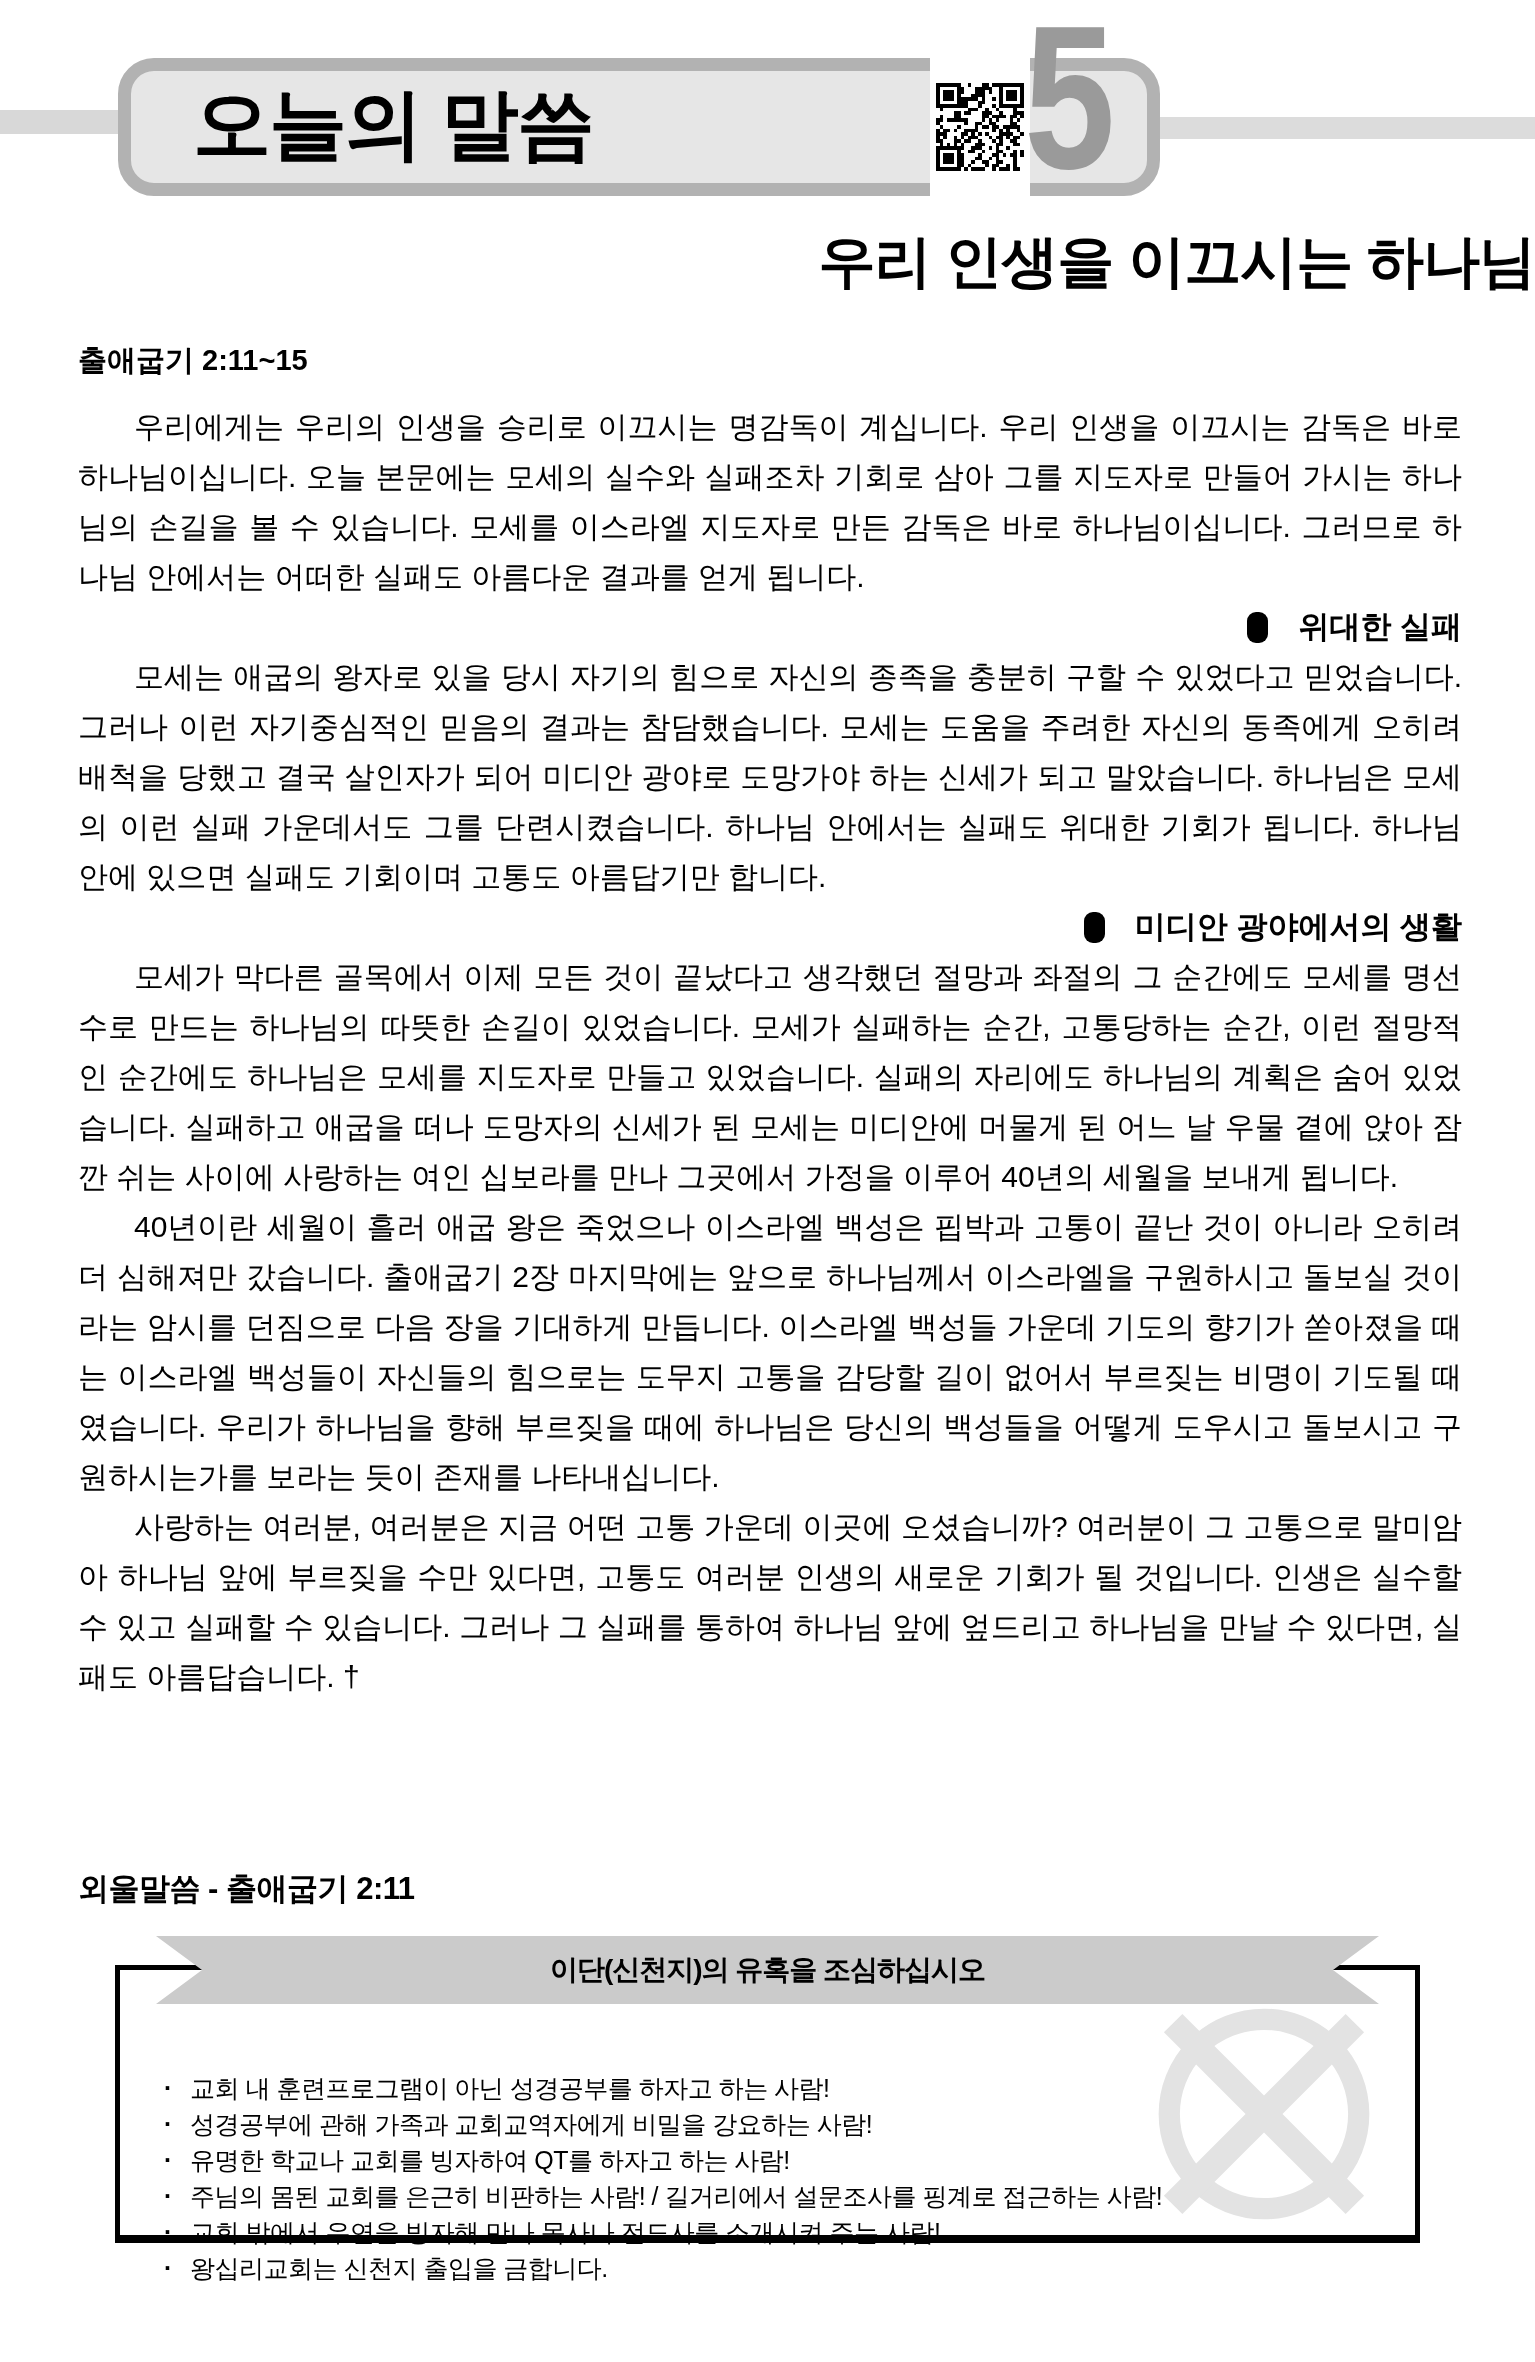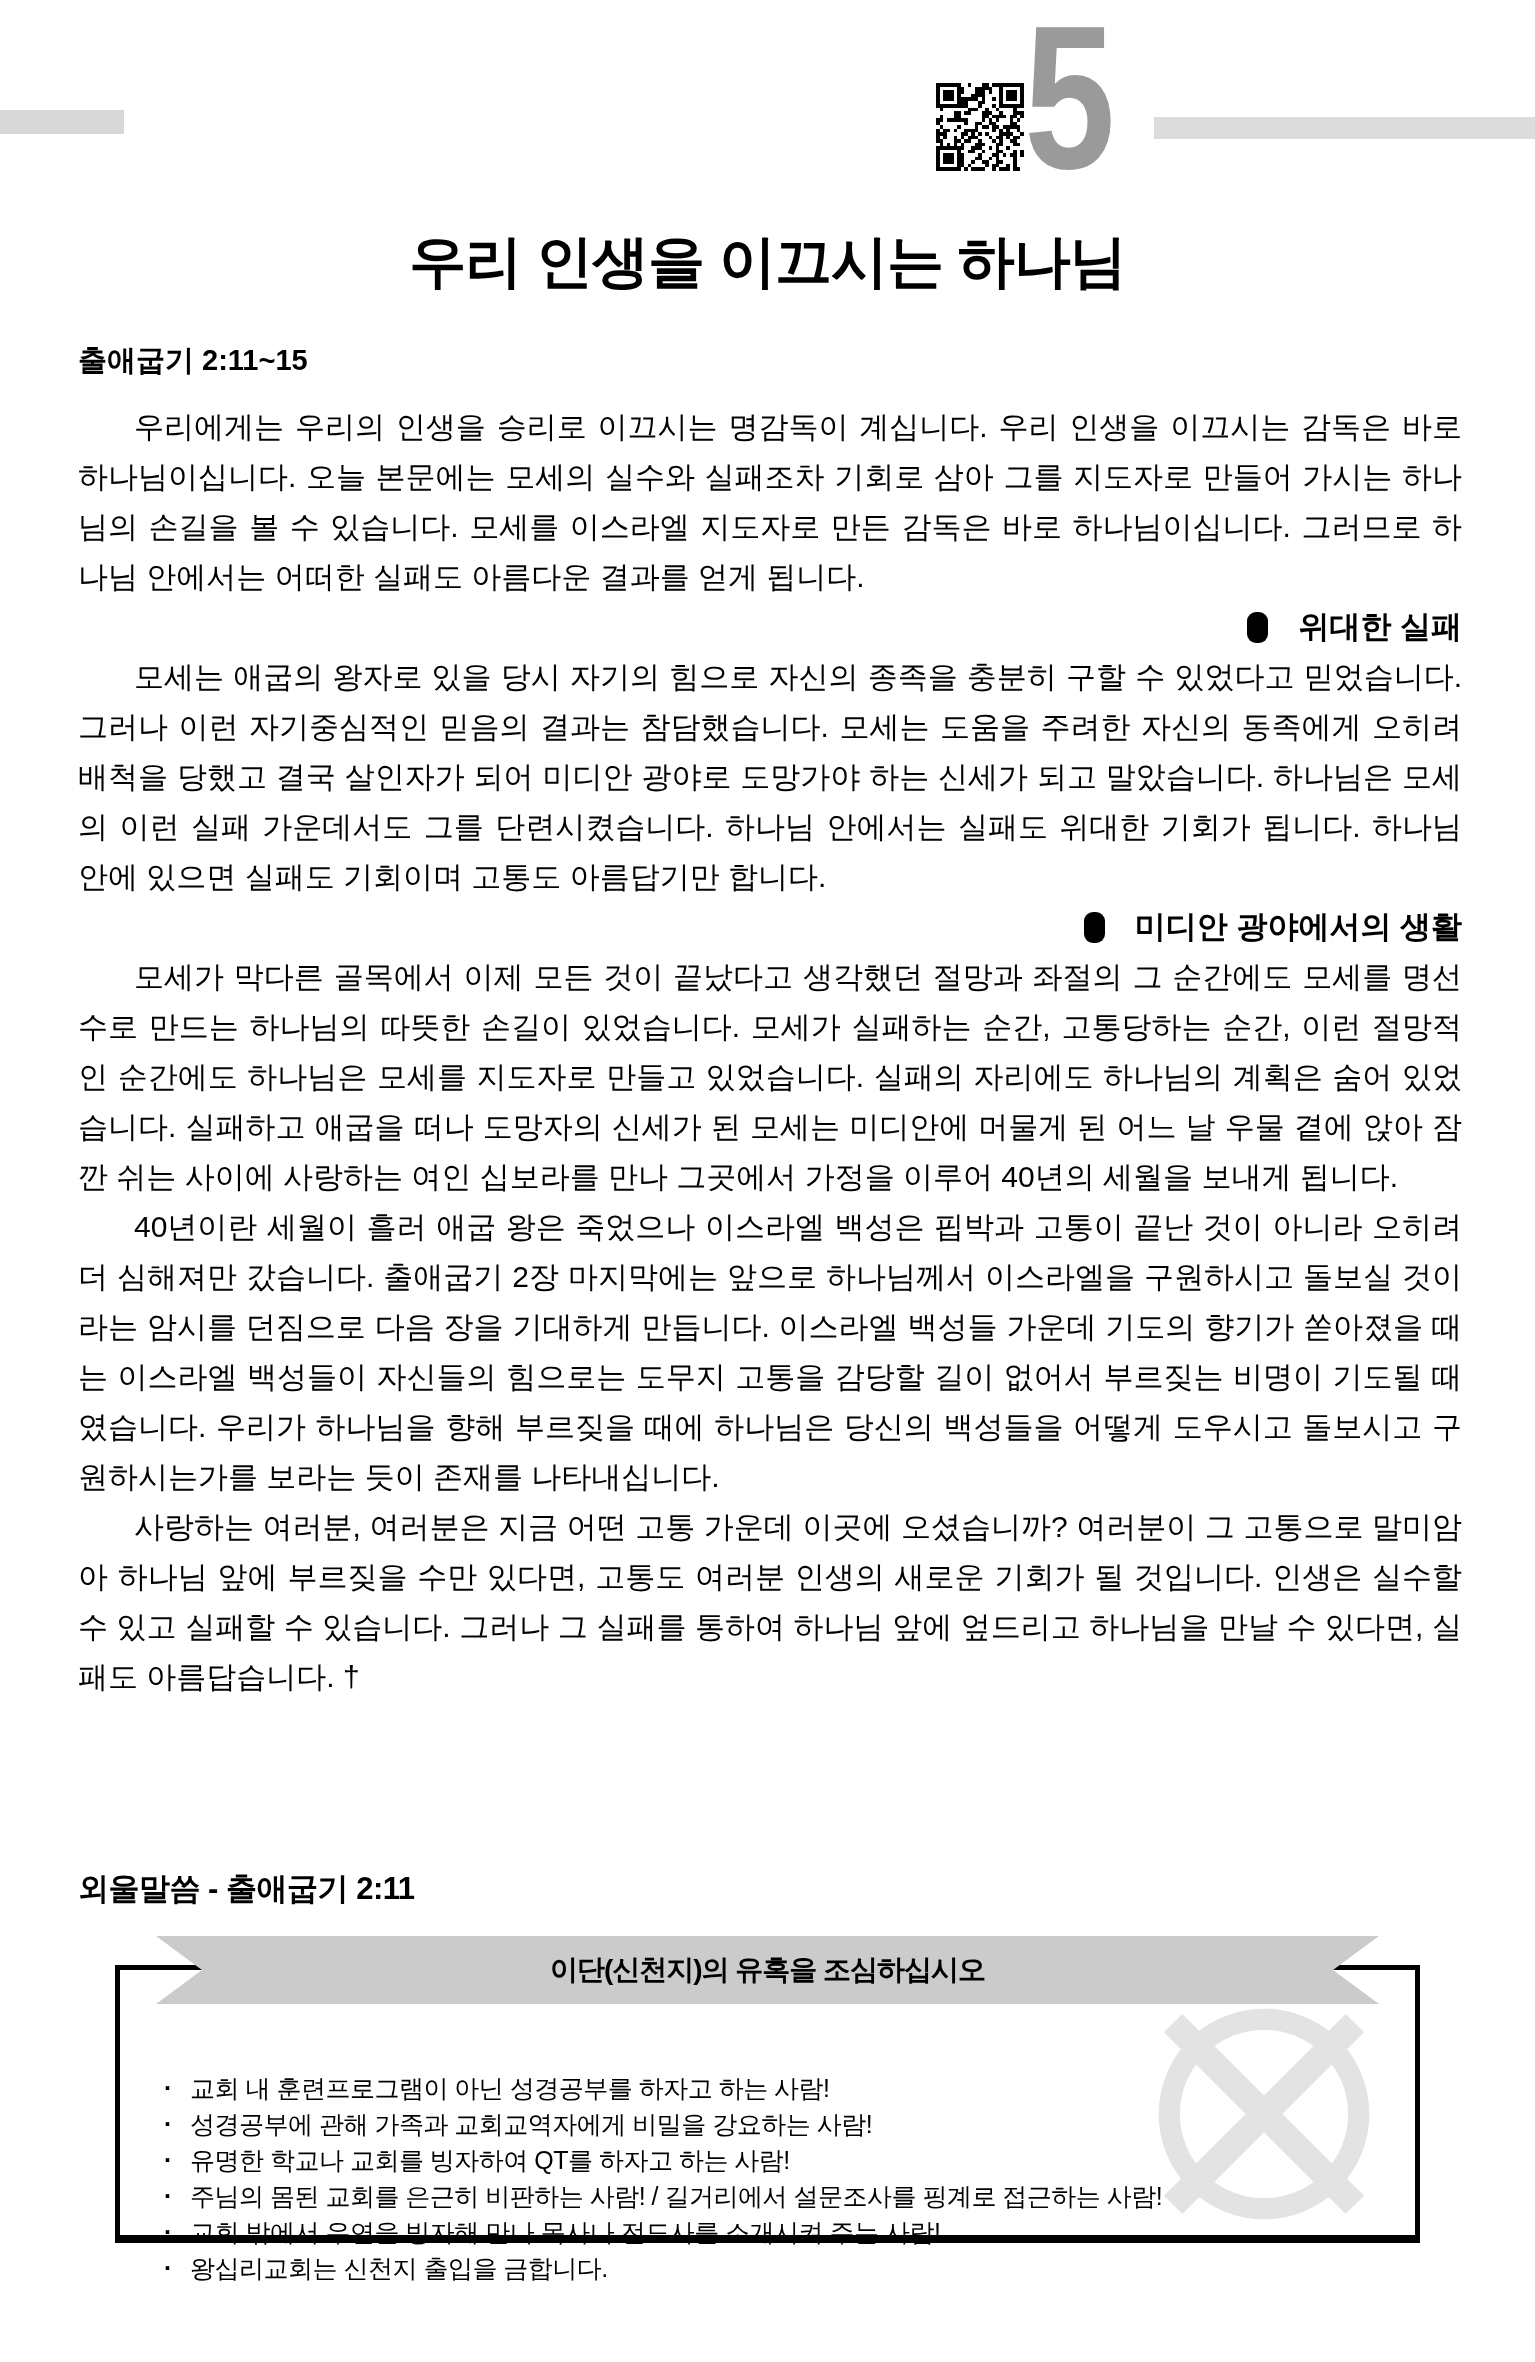--- a/index.html
+++ b/index.html
@@ -23,21 +23,21 @@
   }
   .qr-box svg { width:88px; height:126px; }
   .page-number {
     position:absolute; left:1024px; top:14px; z-index:3;
     font-size:205px; font-weight:bold; color:#9a9a9a; line-height:165px;
     transform:scaleX(0.8); transform-origin:left top;
   }
 
   
   .sermon-title {
-    position:absolute; left:0; top:224px; width:1535px; text-align:center;
+    position:absolute; left:0; top:224px; width:1535px; text-align:right;
     font-size:57px; font-weight:bold; letter-spacing:-1px;
   }
   .scripture-ref {
     position:absolute; left:78px; top:341px; width:1340px; text-align:left;
     font-size:29px; font-weight:bold;
   }
 
   
   .body-text {
     position:absolute; left:78px; top:402px; width:1384px;
@@ -76,20 +76,23 @@
   .warn-list li::before { content:"·"; position:absolute; left:10px; top:0; font-weight:bold; }
 </style>
 </head>
 <body>
 
 <div class="page">
 
   <div class="decor-bar left"></div>
   <div class="decor-bar right"></div>
 
+  <div class="header-plate">
+    <span class="header-title">오늘의 말씀</span>
+  </div>
 
   <div class="qr-box">
     <svg id="qr-svg" viewBox="0 0 25 25" shape-rendering="crispEdges" aria-hidden="true">
         <rect x="0" y="0" width="25" height="25" fill="#fff"></rect>
         <rect x="0" y="0" width="7" height="7" fill="#000"></rect>
         <rect x="1" y="1" width="5" height="5" fill="#fff"></rect>
         <rect x="2" y="2" width="3" height="3" fill="#000"></rect>
         <rect x="18" y="0" width="7" height="7" fill="#000"></rect>
         <rect x="19" y="1" width="5" height="5" fill="#fff"></rect>
         <rect x="20" y="2" width="3" height="3" fill="#000"></rect>

